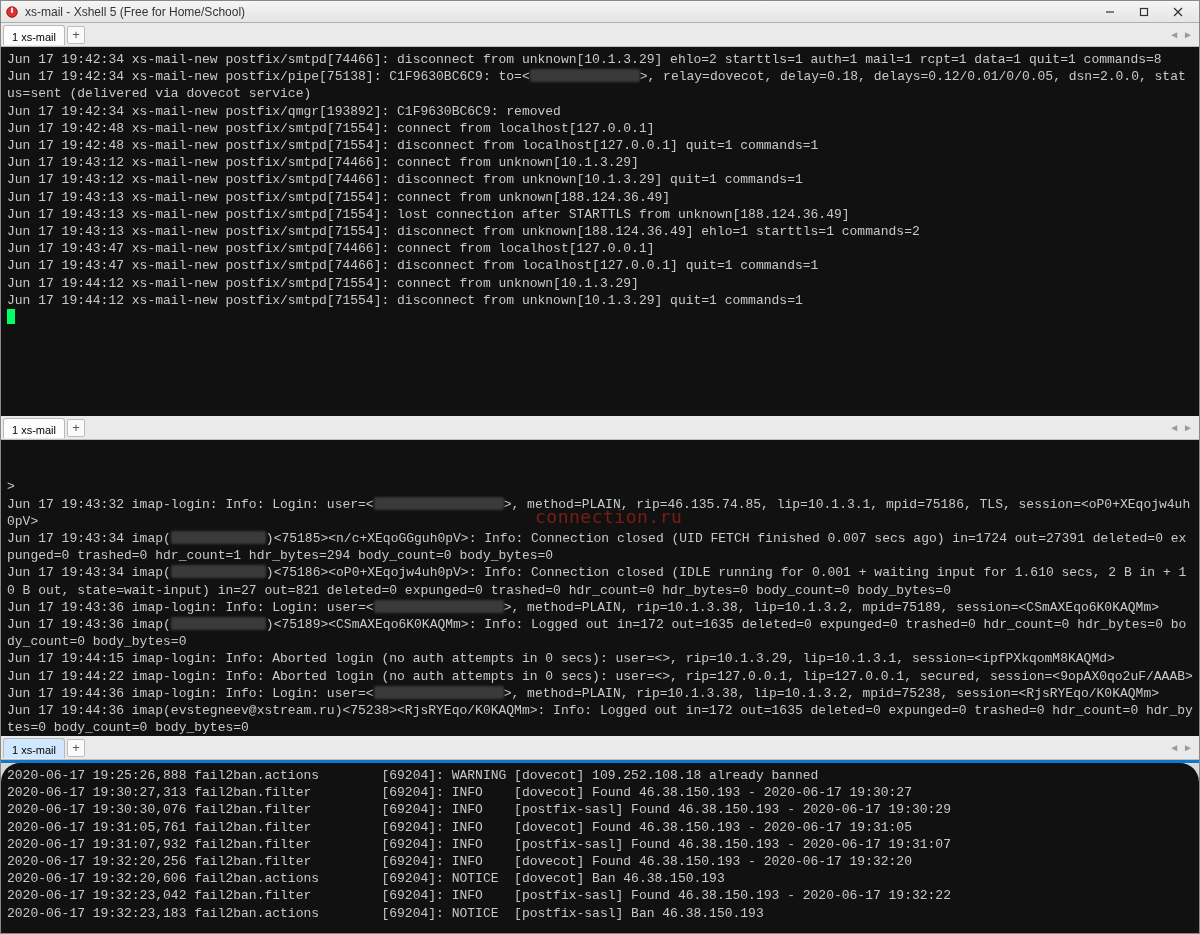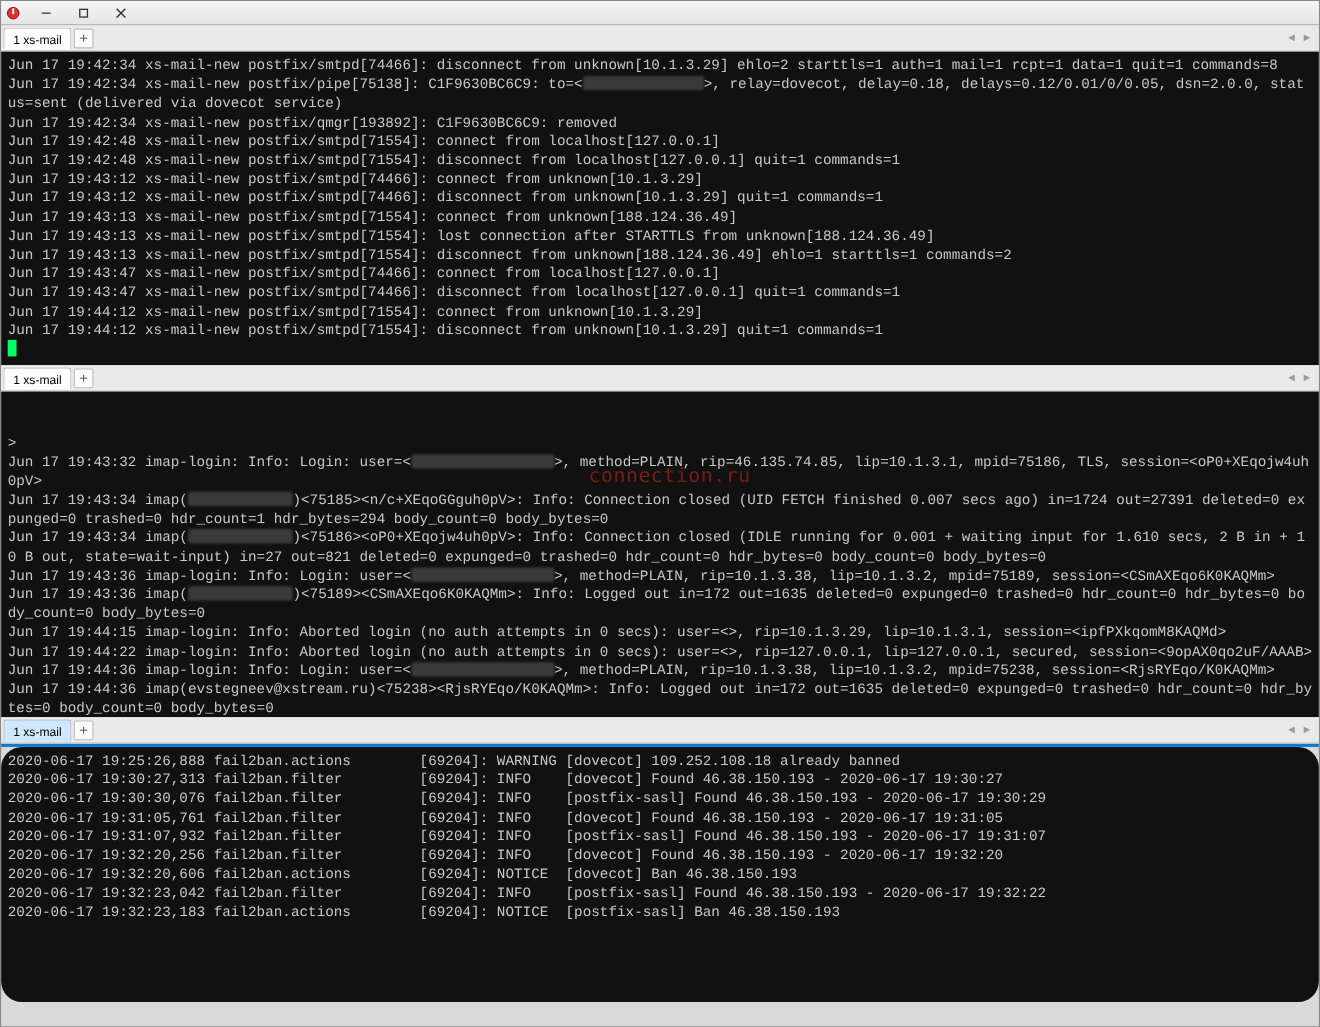--- a/index.html
+++ b/index.html
@@ -89,21 +89,21 @@
     background: #111;
     color: #c8c8c8;
     font-family: Consolas, "Courier New", monospace;
     font-size: 13px;
     line-height: 17.2px;
     padding: 4px 6px 6px 6px;
     white-space: pre-wrap;
     word-break: break-all;
     position: relative;
   }
-  .term1 { height: 285px; }
+  .term1 { height: 369px; }
   .term2 { height: 296px; }
   .term3 { height: 232px; border-radius: 19px; }
   .cursor {
     display: inline-block;
     width: 8px; height: 15px;
     background: #00ff66;
     vertical-align: -2px;
   }
   .blurbox {
     display: inline-block;
@@ -126,20 +126,21 @@
 </head>
 <body>
 
 <div class="titlebar">
   <span class="icon">
     <svg viewBox="0 0 16 16">
         <circle cx="8" cy="8" r="6" fill="#d33" stroke="#900"></circle>
         <rect x="7" y="3" width="2" height="6" fill="#fff"></rect>
       </svg>
   </span>
+  <span class="title">xs-mail - Xshell 5 (Free for Home/School)</span>
   <div class="winbtns">
     <div class="winbtn">
       <svg viewBox="0 0 10 10">
           <line x1="1" y1="5" x2="9" y2="5" stroke="#333" stroke-width="1.2"></line>
         </svg>
     </div>
     <div class="winbtn">
       <svg viewBox="0 0 10 10">
           <rect x="1.5" y="1.5" width="7" height="7" fill="none" stroke="#333" stroke-width="1.2"></rect>
         </svg>

